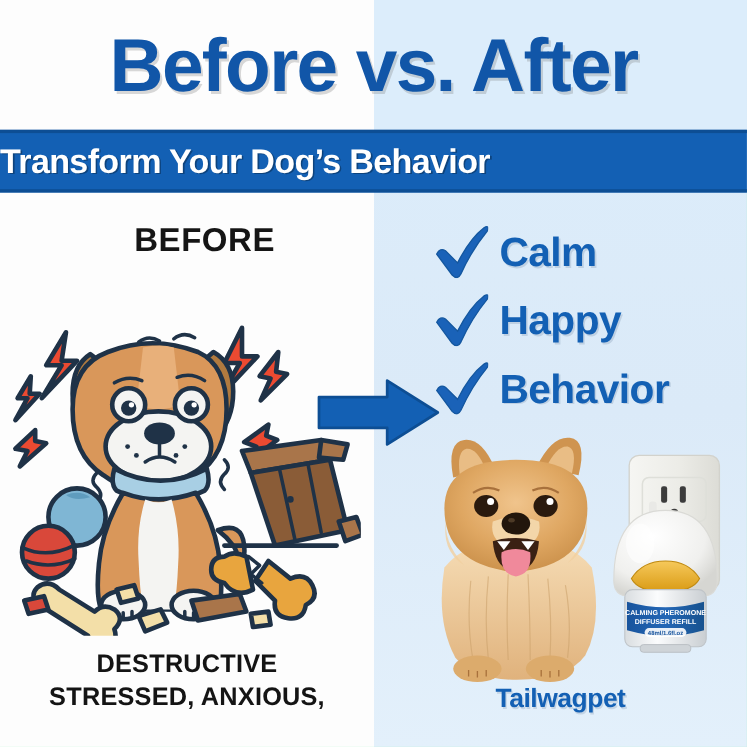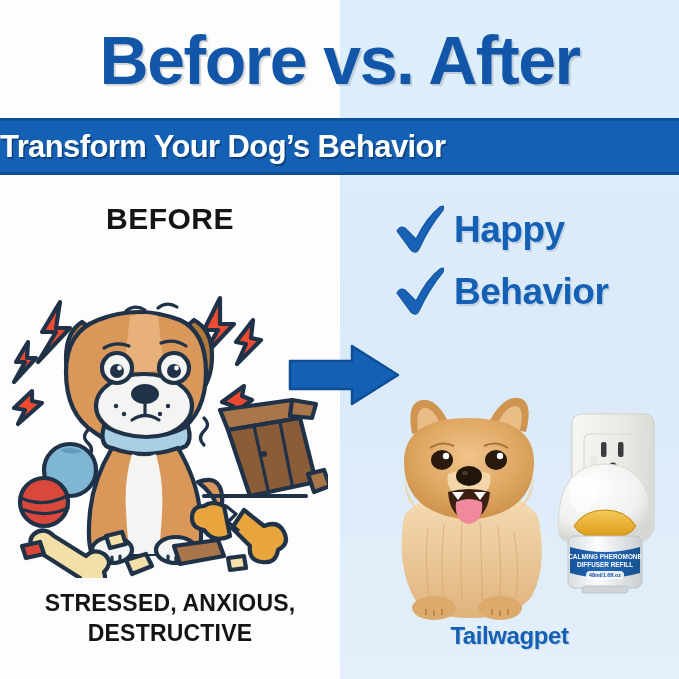--- a/index.html
+++ b/index.html
@@ -75,21 +75,21 @@
     font-weight: 700;
     color: #ffffff;
     letter-spacing: -0.6px;
     text-shadow: 1.5px 1.5px 0 rgba(0,0,0,0.30);
     white-space: nowrap;
   }
 
   
   .before-label {
     position: absolute;
-    left: 0; top: 202px;
+    left: 16px; top: 202px;
     width: 340px;
     text-align: center;
     font-size: 30px;
     font-weight: 700;
     color: #151515;
     letter-spacing: 0.5px;
   }
 
   
   .before-art {
@@ -312,32 +312,40 @@
         <path class="wood ol" d="M166 288 l44 -6 l6 16 l-44 8 z"></path>
         <path class="bone ol" d="M98 278 l16 -4 l4 12 l-16 4 z"></path>
         <path class="bone ol" d="M118 302 l20 -6 l6 12 l-20 8 z"></path>
         <path fill="#d9483a" class="ol" d="M14 288 l18 -4 l4 12 l-18 4 z"></path>
         <path class="bone ol" d="M220 300 l16 -2 l2 12 l-16 2 z"></path>
       </g>
     </svg>
   </div>
 
   <div class="before-caption">
+    <div>DESTRUCTIVE</div>
     <div>STRESSED, ANXIOUS,</div>
-    <div>DESTRUCTIVE</div>
   </div>
 
   <div class="arrow-wrap">
     <svg viewBox="0 0 112 62" xmlns="http://www.w3.org/2000/svg">
       <path d="M2 17 L64 17 L64 2 L110 31 L64 60 L64 45 L2 45 Z" fill="#1360b4" stroke="#0d4e94" stroke-width="2.5" stroke-linejoin="round"></path>
     </svg>
   </div>
 
   <div class="benefits">
 
+    <div class="benefit-row">
+      <span class="benefit-check">
+        <svg viewBox="0 0 52 48" xmlns="http://www.w3.org/2000/svg">
+          <path d="M5 26 q3 -6 8 -3 l11 11 q11 -22 24 -32 q5 -3 3 3 q-14 17 -24 39 q-3 6 -8 1 z" fill="#1a62b8" stroke="#14579f" stroke-width="1.2"></path>
+        </svg>
+      </span>
+      <span class="benefit-text">Calm</span>
+    </div>
 
     <div class="benefit-row">
       <span class="benefit-check">
         <svg viewBox="0 0 52 48" xmlns="http://www.w3.org/2000/svg">
           <path d="M5 26 q3 -6 8 -3 l11 11 q11 -22 24 -32 q5 -3 3 3 q-14 17 -24 39 q-3 6 -8 1 z" fill="#1a62b8" stroke="#14579f" stroke-width="1.2"></path>
         </svg>
       </span>
       <span class="benefit-text">Happy</span>
     </div>
 

